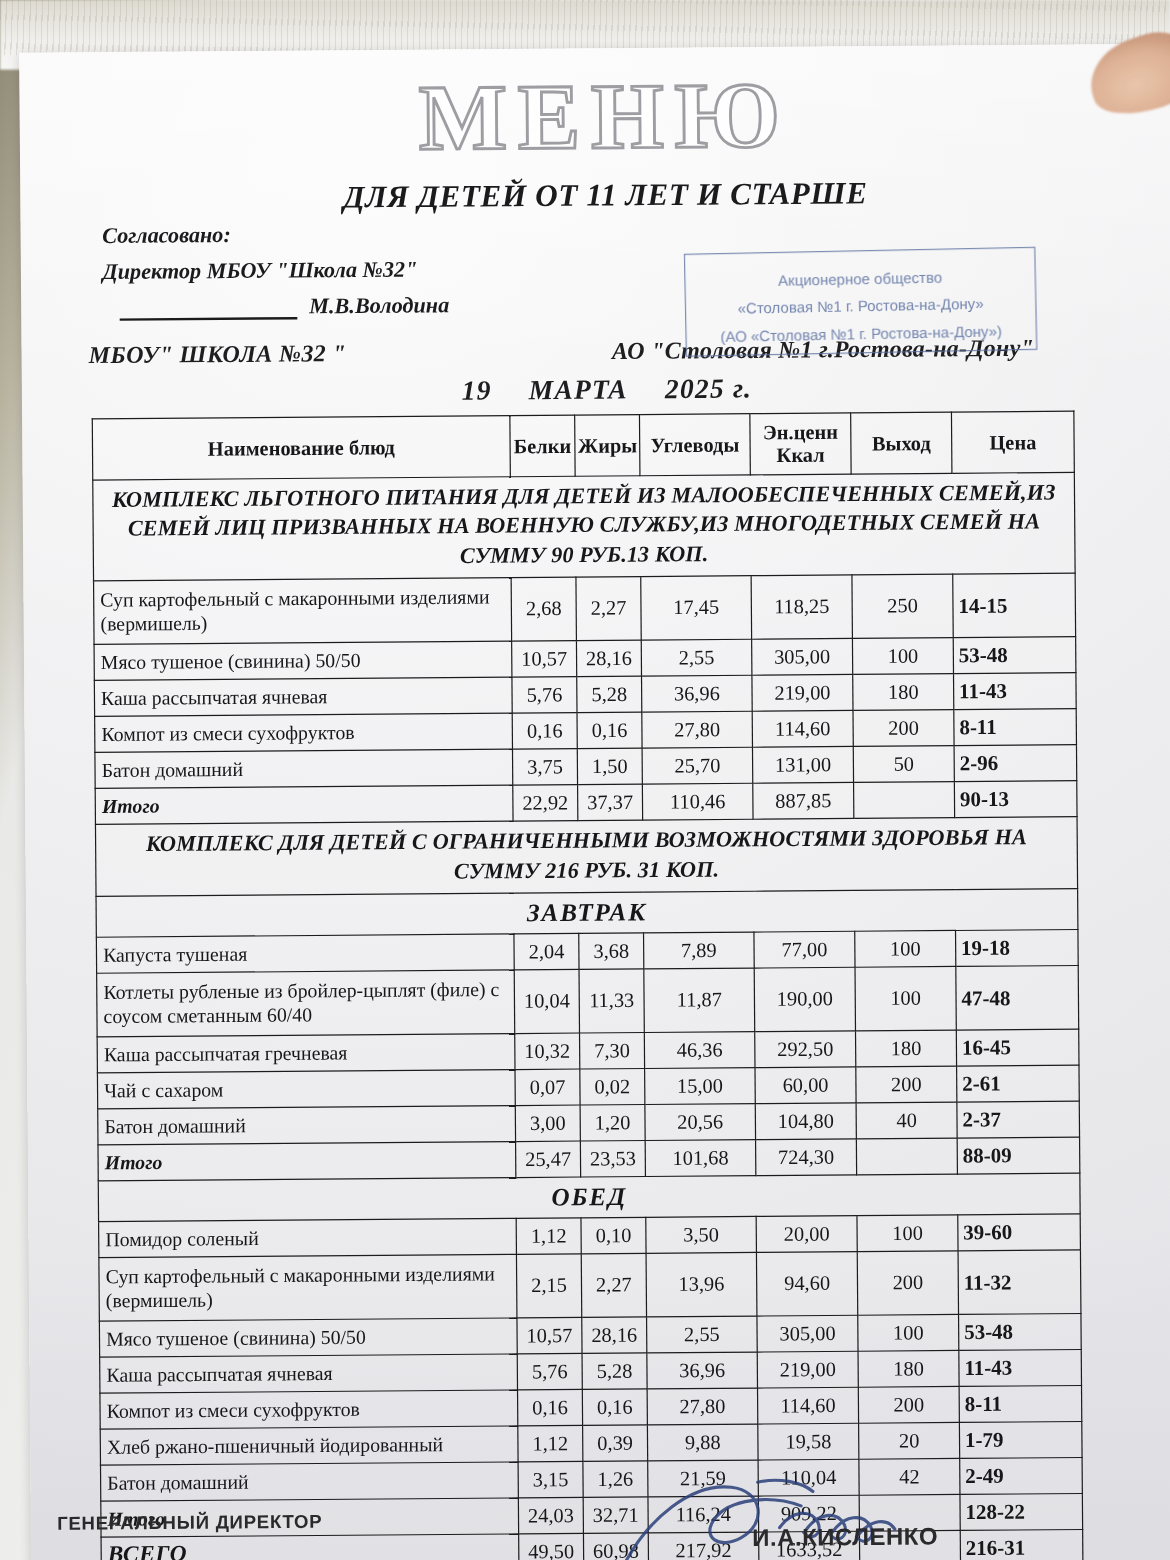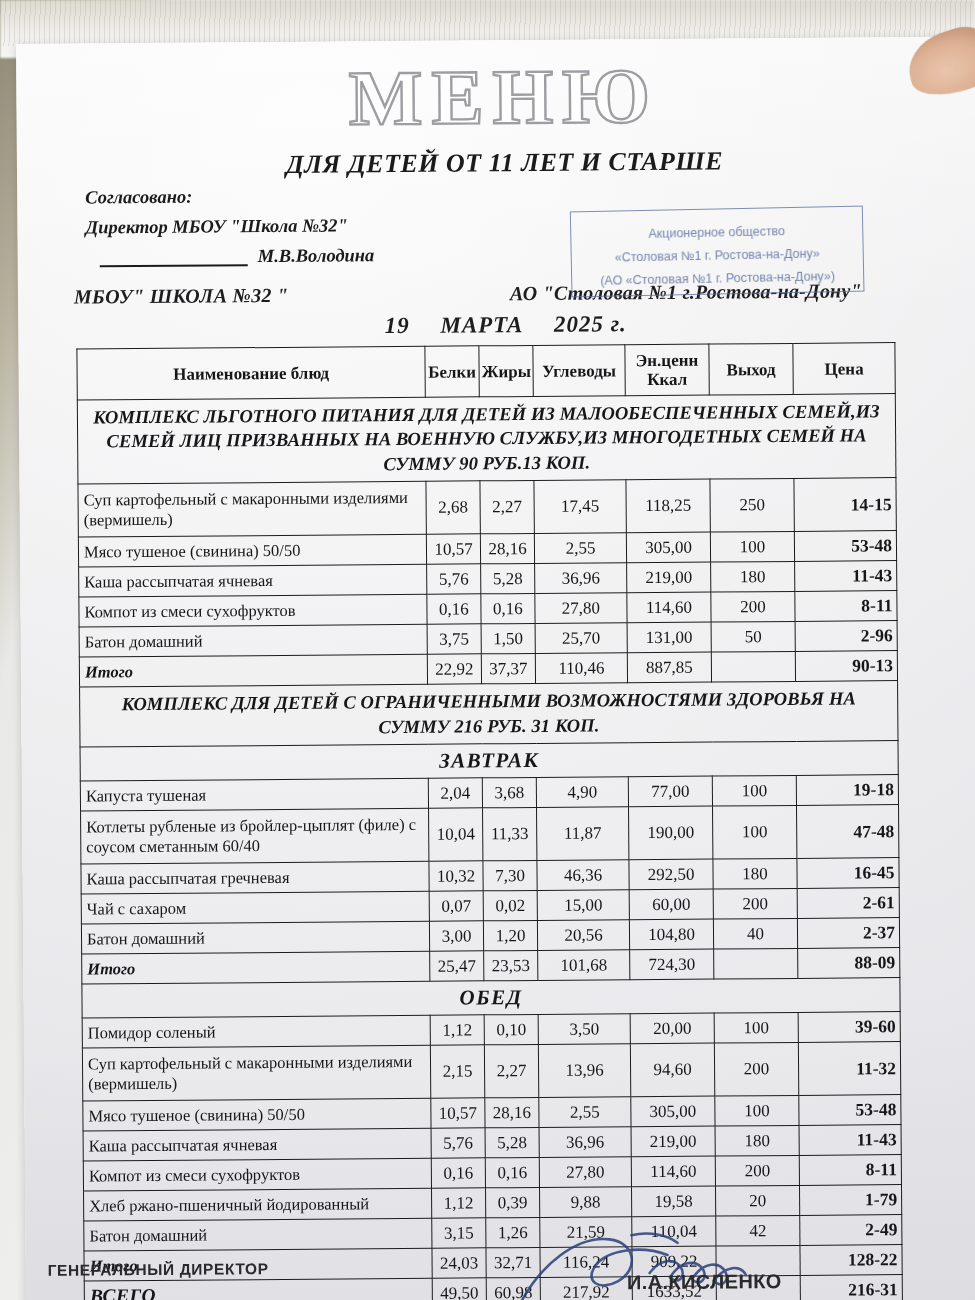--- a/index.html
+++ b/index.html
@@ -205,21 +205,21 @@
   .col-out    { width: 84px; }
   .col-price  { width: 102px; }
 
   td.name {
     text-align: left;
     padding-left: 5px;
     font-size: 16.5px;
     line-height: 1.2;
   }
   td.num { text-align: center; font-size: 17px; }
-  td.price { text-align: right; font-weight: 700; font-size: 17.5px; }
+  td.price { text-align: left; font-weight: 700; font-size: 17.5px; }
 
   tr.item td { height: 25px; }
   tr.item-tall td { height: 48px; }
 
   td.banner {
     text-align: center;
     font-style: italic;
     font-weight: 700;
     font-size: 18.5px;
     line-height: 1.32;
@@ -402,21 +402,21 @@
             <tr>
               <td class="banner" colspan="7">КОМПЛЕКС ДЛЯ ДЕТЕЙ С ОГРАНИЧЕННЫМИ ВОЗМОЖНОСТЯМИ ЗДОРОВЬЯ НА СУММУ  216 РУБ. 31 КОП.</td>
             </tr>
             <tr>
               <td class="meal-banner" colspan="7">ЗАВТРАК</td>
             </tr>
             <tr class="item">
               <td class="name">Капуста тушеная</td>
               <td class="num">2,04</td>
               <td class="num">3,68</td>
-              <td class="num">4,90</td>
+              <td class="num">7,89</td>
               <td class="num">77,00</td>
               <td class="num">100</td>
               <td class="price">19-18</td>
             </tr>
             <tr class="item item-tall">
               <td class="name">Котлеты рубленые из бройлер-цыплят (филе) с соусом сметанным 60/40</td>
               <td class="num">10,04</td>
               <td class="num">11,33</td>
               <td class="num">11,87</td>
               <td class="num">190,00</td>

